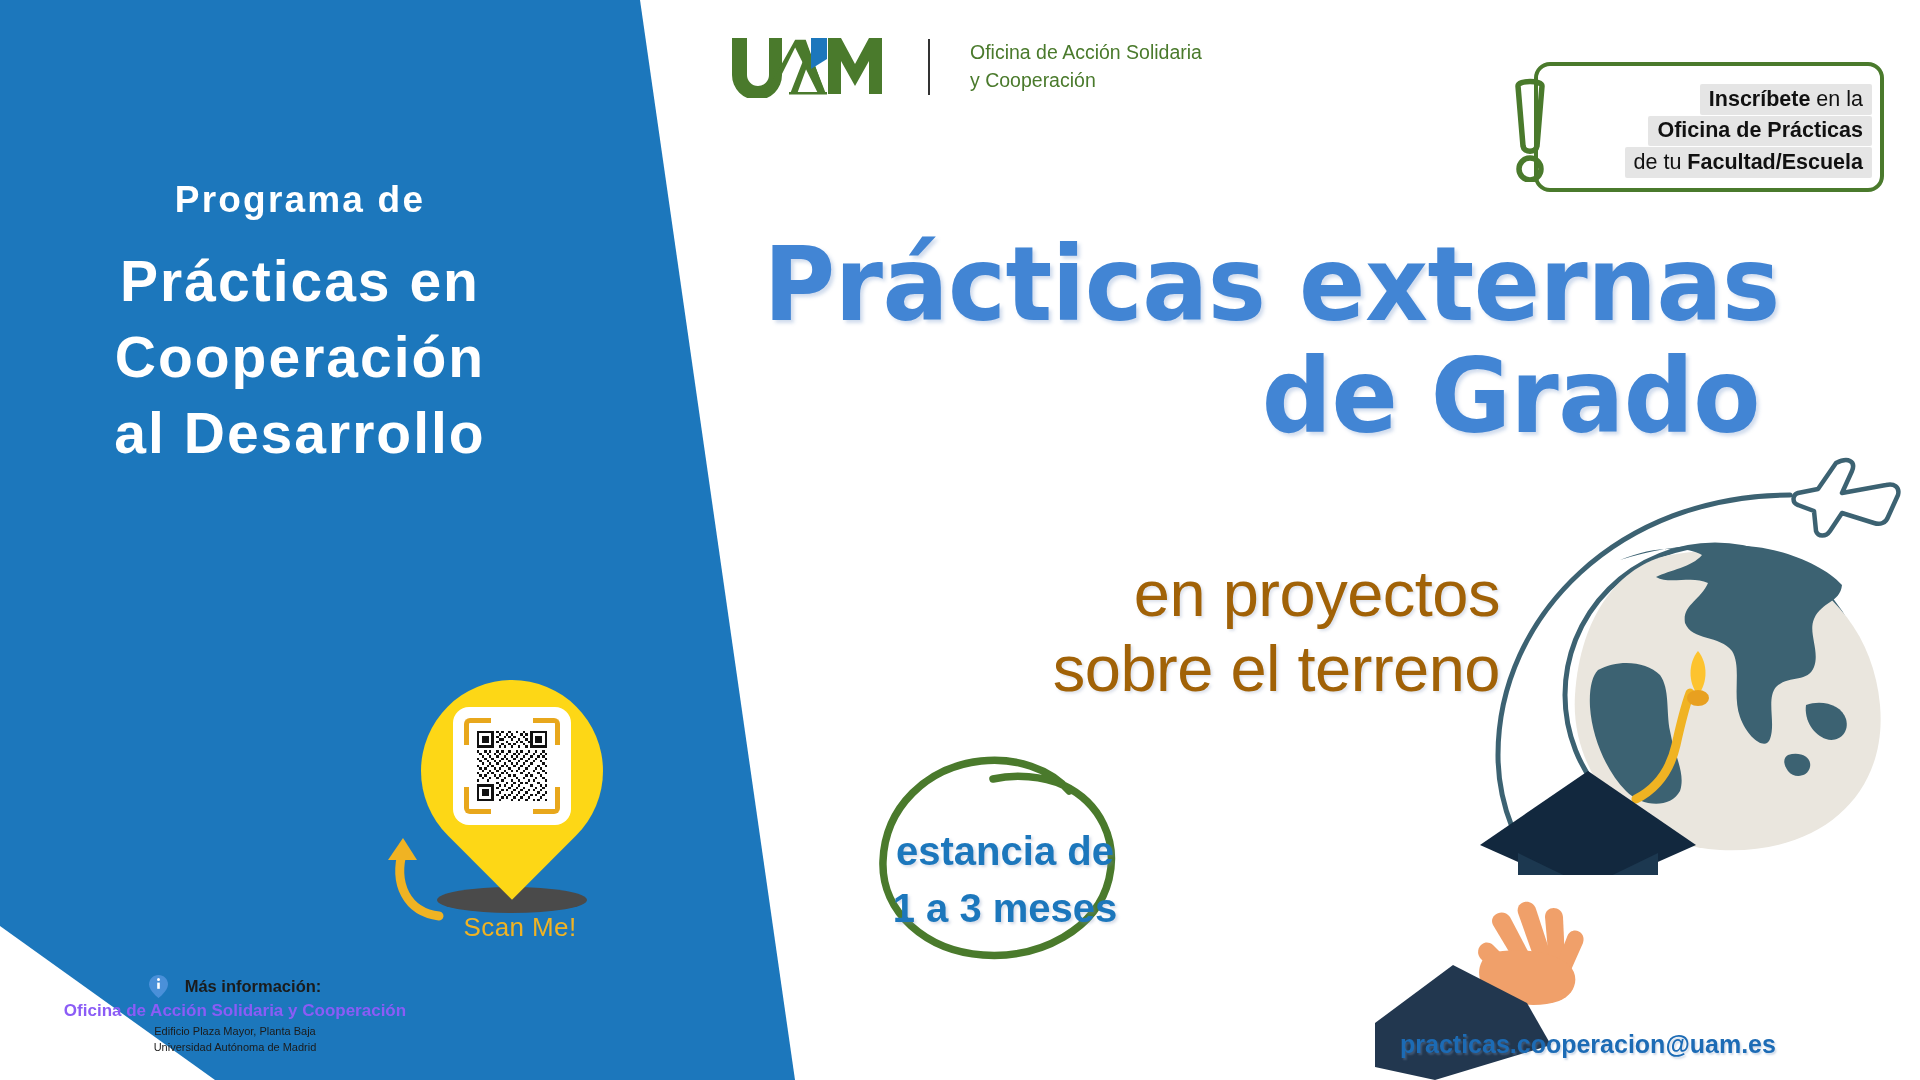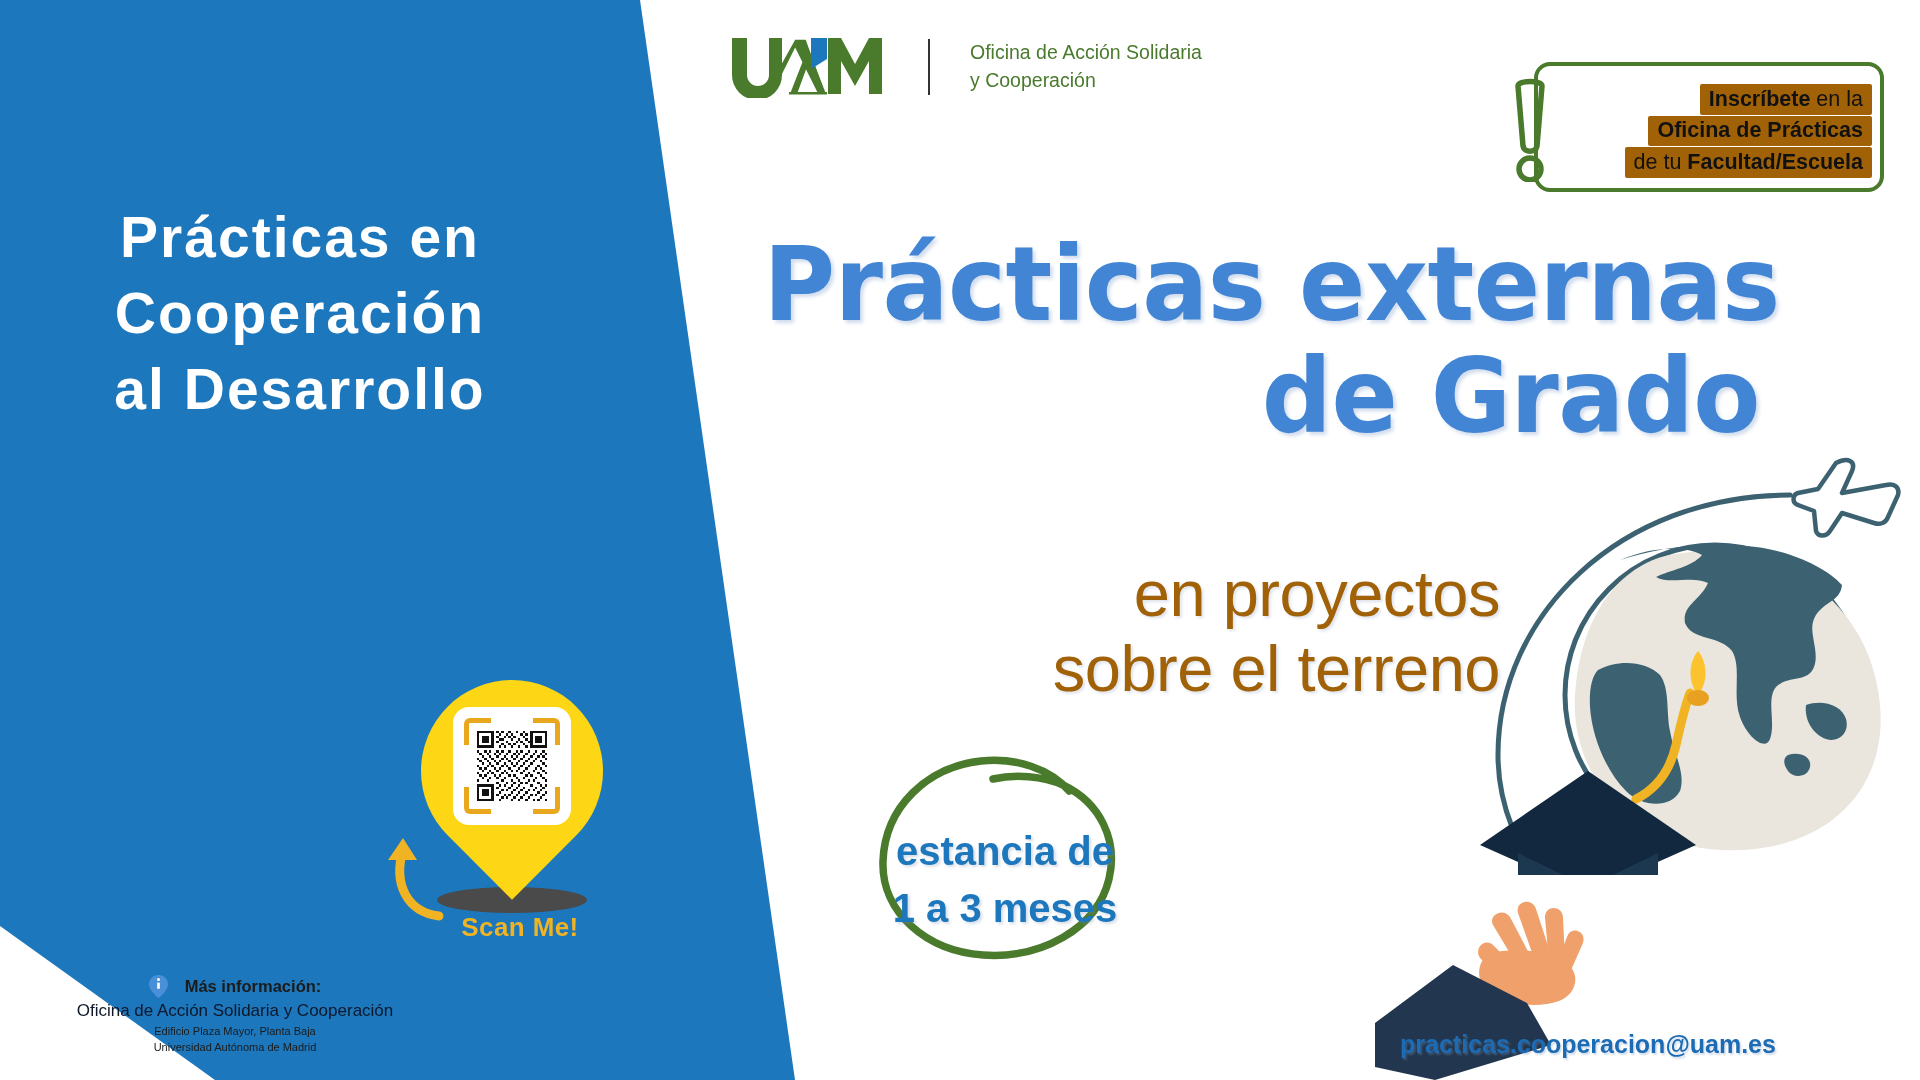--- a/index.html
+++ b/index.html
@@ -123,21 +123,21 @@
     width: 70px; height: 70px;
   }
   .scan-me {
     position: absolute;
     left: 20px;
     top: 232px;
     width: 210px;
     text-align: center;
     color: #f0b323;
     font-size: 26px;
-    font-weight: bold;
+    font-weight: normal;
     letter-spacing: 0.4px;
   }
   .scan-arrow {
     position: absolute;
     left: -18px;
     top: 140px;
     width: 90px;
     height: 110px;
   }
 
@@ -155,22 +155,22 @@
   .contact .c-row1 {
     font-size: 16.5px;
     font-weight: bold;
     display: flex;
     align-items: center;
     justify-content: center;
     gap: 17px;
   }
   .contact .c-row2 {
     font-size: 17px;
-    font-weight: normal;
-    color: #0f172a;
+    font-weight: bold;
+    color: #8b5cf6;
   }
   .contact .c-row3, .contact .c-row4 {
     font-size: 11px;
     color: #1b1b1b;
   }
   .info-pin { width: 19px; height: 23px; display: block; }
 
   
   .logo-wrap {
     position: absolute;
@@ -218,21 +218,21 @@
     left: 44px;
     top: 22px;
     width: 320px;
     text-align: right;
     font-size: 21.5px;
     line-height: 1.0;
     color: #111111;
   }
   .callout-lines .cl {
     display: inline-block;
-    background: #a16207;
+    background: #e5e5e5;
     padding: 4.5px 9px;
     margin-bottom: 1px;
     white-space: nowrap;
     border-radius: 2px;
   }
   .callout-lines b { font-weight: bold; }
 
   
   .main-head {
     position: absolute;
@@ -313,20 +313,21 @@
 </style>
 </head>
 <body>
 
 <div id="poster">
 
   <div class="blue-panel"></div>
   <div class="blue-notch"></div>
 
   <div class="left-text">
+    <div class="left-kicker">Programa de</div>
     <div class="left-title">
       <div>Prácticas en</div>
       <div>Cooperación</div>
       <div>al Desarrollo</div>
     </div>
   </div>
 
   <div class="qr-block">
     <svg class="scan-arrow" viewBox="0 0 90 110">
       <path d="M62 96 C 30 92, 16 64, 26 30" stroke="#f0b323" stroke-width="9" fill="none" stroke-linecap="round"></path>

